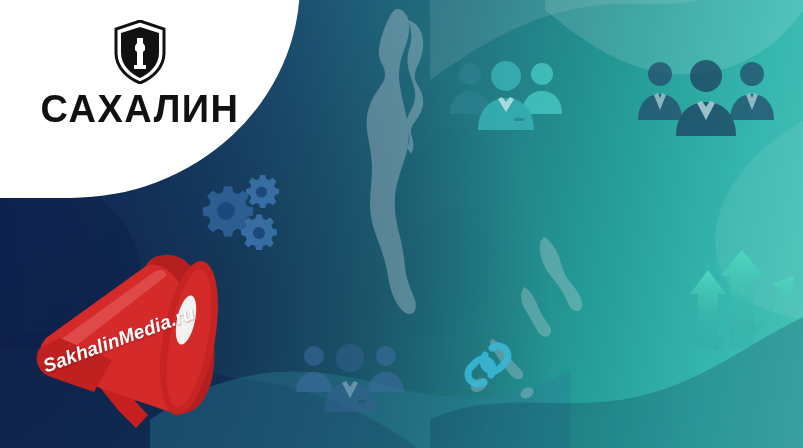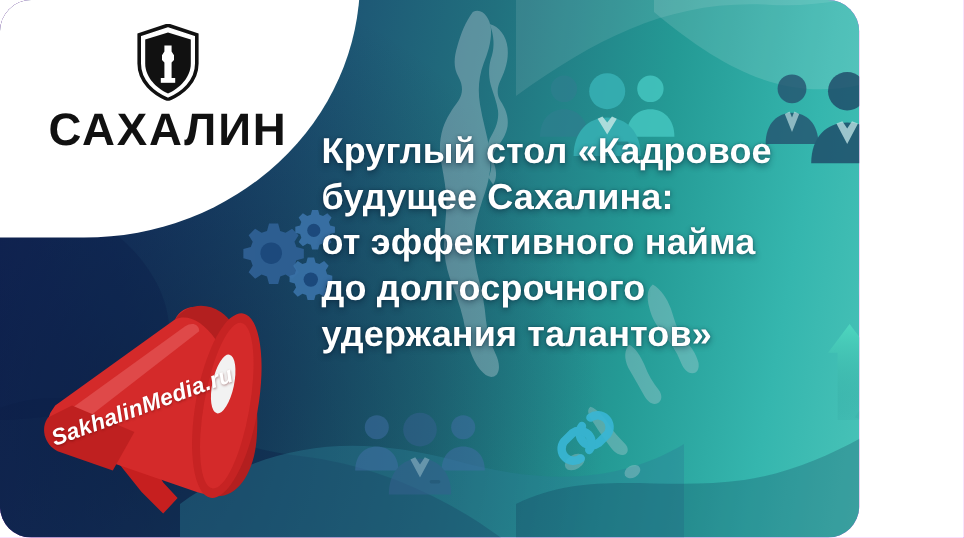--- a/index.html
+++ b/index.html
@@ -1,26 +1,25 @@
 <!DOCTYPE html>
 <html lang="ru"><head>
 <meta charset="utf-8">
 <title>SakhalinMedia banner</title>
 <style>
   html,body{margin:0;padding:0;background:#ffffff;}
   body{font-family:"Liberation Sans","DejaVu Sans",sans-serif;}
 
   #banner{
     position:relative;
-    width:716px;
+    width:803px;
     height:448px;
     overflow:hidden;
-    background:#d946ef;
+    background:#ec4899;
     user-select:none;
-    border-radius:26px;
   }
 
   
   .bg-base{
     position:absolute; inset:0;
     background:linear-gradient(100deg,
         #16275c 0%,
         #173a68 18%,
         #1d5273 34%,
         #21707e 52%,
@@ -303,25 +302,20 @@
   <div class="logo">
     <svg class="logo-shield" viewBox="0 0 52 64">
       <path d="M26,1 L50,9 L50,33 C50,48 38,58 26,63 C14,58 2,48 2,33 L2,9 Z" fill="none" stroke="#111111" stroke-width="3"></path>
       <path d="M26,7 L45,13 L45,33 C45,45 35,54 26,58 C17,54 7,45 7,33 L7,13 Z" fill="#111111"></path>
       <path d="M23,18 L29,18 L29,23 L31,26 L31,30 L29,32 L29,45 L23,45 L23,32 L21,30 L21,26 L23,23 Z" fill="#ffffff"></path>
       <rect x="20" y="45" width="12" height="4" fill="#ffffff"></rect>
     </svg>
     <div class="logo-word">САХАЛИН</div>
   </div>
 
-  <div class="headline">Круглый стол «Кадровое
-будущее Сахалина:
-от эффективного найма
-до долгосрочного
-удержания талантов»</div>
 
   <div class="megaphone">
     <svg width="262" height="190" viewBox="0 0 262 190" style="position:absolute;left:0;top:0;">
 
       <path d="M78,118 L104,108 L128,150 L140,163 L128,176 L110,158 Z" fill="#c61f1f"></path>
 
       <path d="M34,92 C30,100 32,112 40,118 L156,158 C178,166 198,150 200,120
                C203,80 192,36 174,14 C163,1 145,0 138,14 L38,86 Z" fill="#d42a2a"></path>
 
       <path d="M138,14 C158,6 182,34 190,80 C198,126 186,164 164,160

